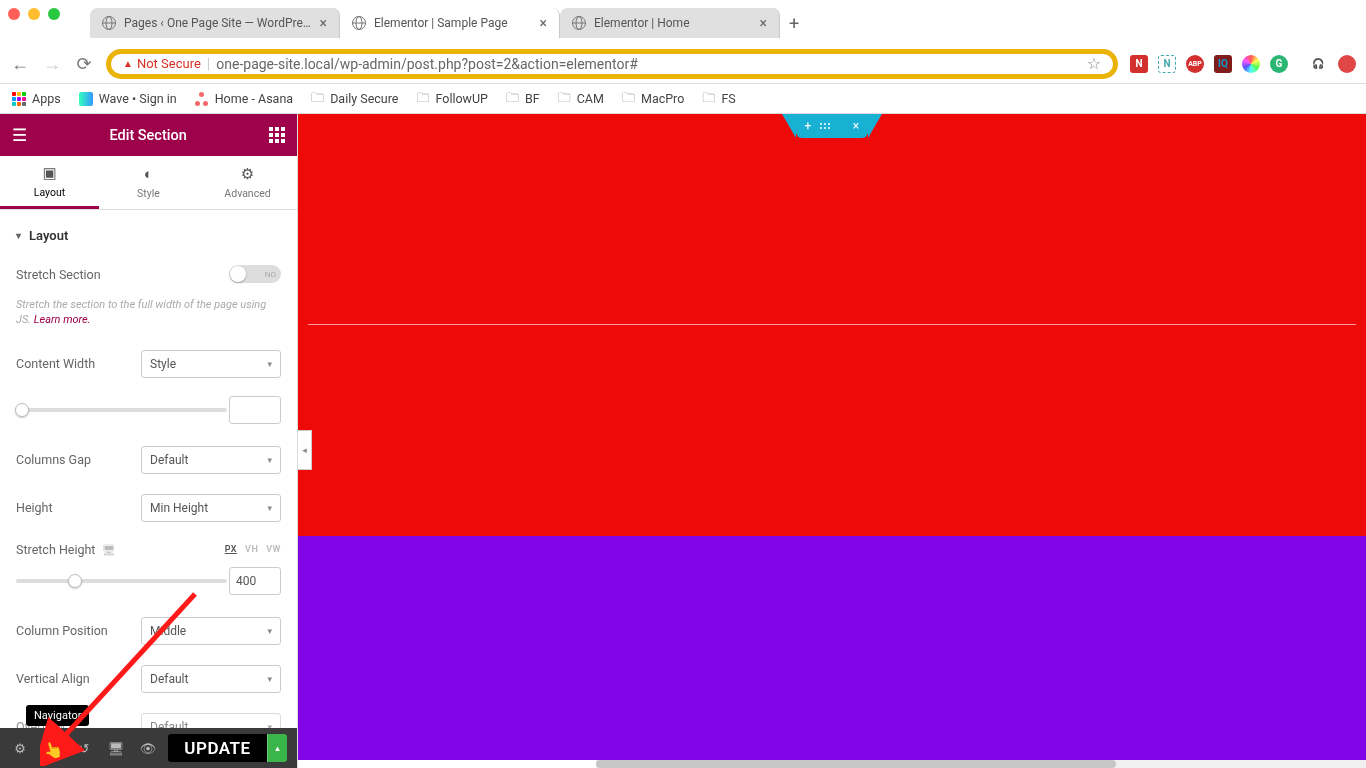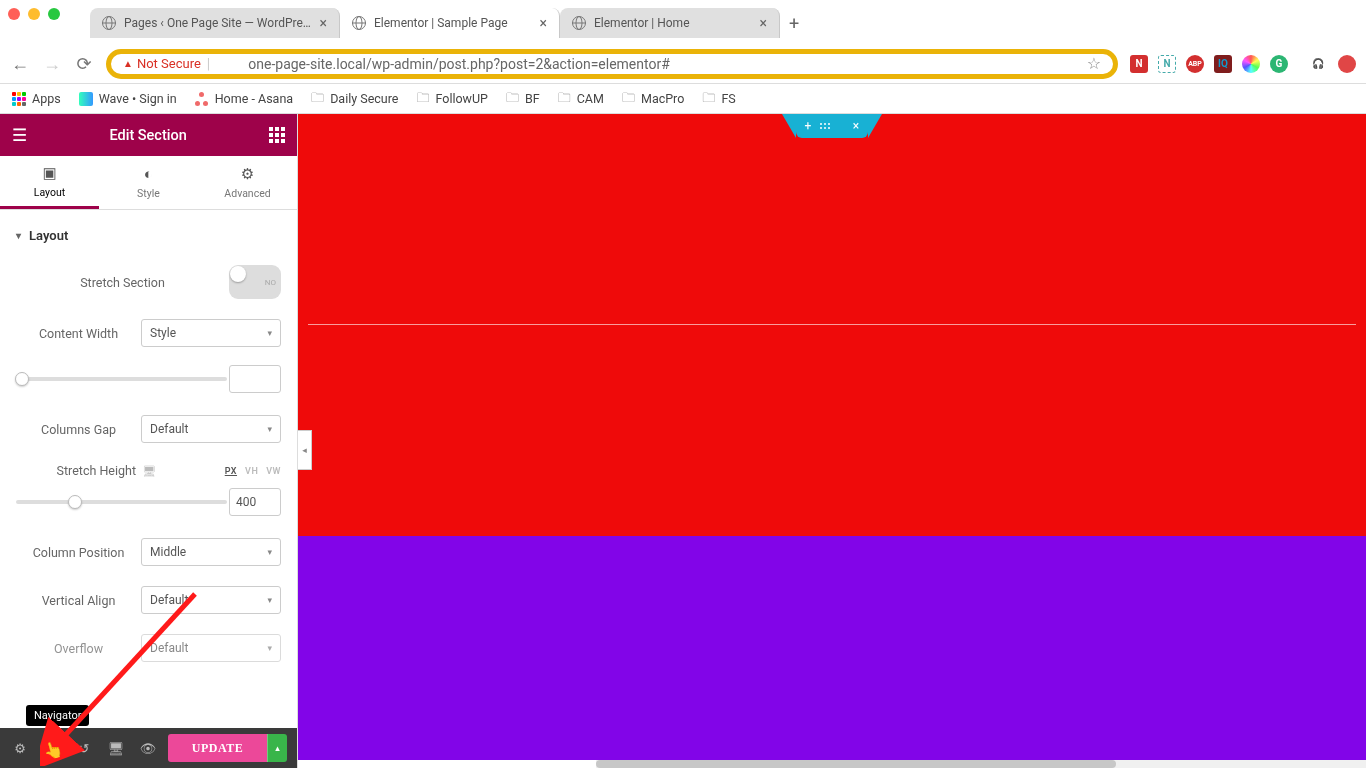--- a/index.html
+++ b/index.html
@@ -24,21 +24,21 @@
 .new-tab { width:28px; height:28px; display:flex; align-items:center; justify-content:center; font-size:18px; color:#666; cursor:pointer; }
 
 
 .toolbar { position:absolute; top:44px; left:0; right:0; height:40px; display:flex; align-items:center; padding:0 10px; gap:12px; border-bottom:1px solid #ddd; background:#fff; }
 .navbtn { font-size:18px; color:#777; cursor:pointer; width:20px; text-align:center; }
 .navbtn.disabled { color:#ccc; }
 .addr { flex:1; display:flex; align-items:center; height:30px; border:5px solid #eab308; border-radius:16px; padding:0 12px; font-size:14px; color:#333; gap:6px; }
 .addr .warn { color:#d93025; display:flex; align-items:center; gap:4px; font-size:13px; }
 .addr .warn::before { content:"▲"; font-size:10px; }
 .addr .divider { color:#ccc; }
-.addr .url { flex:1; color:#666;margin-left:32px; }
+.addr .url { flex:1; color:#666; }
 .addr .star { color:#888; font-size:16px; }
 .ext-icons { display:flex; gap:10px; align-items:center; }
 .ext { width:18px; height:18px; border-radius:3px; font-size:10px; color:#fff; display:flex; align-items:center; justify-content:center; font-weight:bold; }
 
 
 .bookmarks { position:absolute; top:84px; left:0; right:0; height:30px; display:flex; align-items:center; padding:0 12px; gap:18px; font-size:12.5px; color:#444; border-bottom:1px solid #ddd; }
 .bm { display:flex; align-items:center; gap:6px; cursor:pointer; }
 .bm .folder { color:#888; font-size:13px; }
 .apps-grid { width:14px; height:14px; display:grid; grid-template-columns:repeat(3,1fr); grid-template-rows:repeat(3,1fr); gap:1px; }
 .apps-grid span { background:#f00; border-radius:1px; }
@@ -66,42 +66,42 @@
 .panel-tabs { display:flex; height:54px; border-bottom:1px solid #ddd; }
 .ptab { flex:1; display:flex; flex-direction:column; align-items:center; justify-content:center; gap:4px; font-size:10.5px; color:#777; cursor:pointer; }
 .ptab.active { color:#000; border-bottom:3px solid #9e024a; }
 .ptab .ico { font-size:15px; color:#555; }
 
 .panel-body { flex:1; overflow-y:auto; padding:6px 0 0; }
 .section-head { display:flex; align-items:center; gap:8px; padding:12px 16px; font-size:13px; font-weight:600; color:#333; cursor:pointer; }
 .section-head::before { content:"▾"; font-size:10px; color:#666; }
 
 .ctrl { display:flex; align-items:center; padding:10px 16px; font-size:12.5px; color:#666; }
-.ctrl .lbl { flex:1;text-align:center; }
-.toggle { width:52px; height:34px; background:#ddd; border-radius:9px; position:relative; font-size:8px; color:#aaa; display:flex; align-items:center; justify-content:flex-end; padding:0 5px; }
+.ctrl .lbl { flex:1; }
+.toggle { width:52px; height:18px; background:#ddd; border-radius:9px; position:relative; font-size:8px; color:#aaa; display:flex; align-items:center; justify-content:flex-end; padding:0 5px; }
 .toggle::before { content:""; position:absolute; left:1px; top:1px; width:16px; height:16px; background:#fff; border-radius:50%; box-shadow:0 1px 2px rgba(0,0,0,.3); }
 .desc { padding:4px 16px 12px; font-size:11px; font-style:italic; color:#aaa; line-height:1.4; }
 .desc a { color:#9e024a; text-decoration:none; }
 
 .select { width:140px; height:28px; border:1px solid #ccc; border-radius:3px; display:flex; align-items:center; padding:0 8px; font-size:12px; color:#555; position:relative; background:#fff; }
 .select::after { content:"▾"; position:absolute; right:8px; color:#888; font-size:9px; }
 
 .slider-row { padding:8px 16px 12px; display:flex; align-items:center; gap:2px; }
 .slider { flex:1; height:4px; background:#ddd; border-radius:2px; position:relative; }
 .slider .thumb { position:absolute; top:50%; transform:translate(-50%,-50%); width:14px; height:14px; background:#fff; border:1px solid #bbb; border-radius:50%; box-shadow:0 1px 2px rgba(0,0,0,.2); }
 .numbox { width:52px; height:28px; border:1px solid #ccc; border-radius:3px; font-size:12px; color:#555; padding:0 6px; background:#fff; }
 
 .units { display:flex; gap:8px; font-size:9px; color:#bbb; font-weight:600; letter-spacing:0.5px; }
 .units .active { color:#555; text-decoration:underline;margin-left:28px; }
 .device-ico { color:#bbb; font-size:11px; }
 
 
 .panel-foot { height:40px; background:#3a3a3a; display:flex; align-items:center; padding:0 4px; position:relative; }
 .foot-btn { width:32px; height:40px; display:flex; align-items:center; justify-content:center; color:#bbb; font-size:13px; cursor:pointer; }
-.update { flex:1; margin:5px 0 5px 4px; background:#ec4899; color:#fff; font-size:12px; font-weight:600; letter-spacing:0.5px; height:28px; border:none; border-radius:3px 0 0 3px; cursor:pointer;font-family:Liberation Serif, serif; }
+.update { flex:1; margin:5px 0 5px 4px; background:#000000; color:#fff; font-size:17px; font-weight:600; letter-spacing:0.5px; height:28px; border:none; border-radius:3px 0 0 3px; cursor:pointer; }
 .update-more { width:20px; height:28px; background:#39b54a; border-left:1px solid rgba(255,255,255,.3); color:#fff; font-size:9px; display:flex; align-items:center; justify-content:center; border-radius:0 3px 3px 0; margin:5px 6px 5px 0; cursor:pointer; }
 
 .tooltip { position:absolute; bottom:42px; left:26px; background:#000; color:#fff; font-size:11px; padding:4px 8px; border-radius:3px; white-space:nowrap; }
 .tooltip::after { content:""; position:absolute; top:100%; left:24px; border:4px solid transparent; border-top-color:#000; }
 
 
 .canvas { flex:1; position:relative; background:#fff; overflow:hidden; }
 .sec-red { position:absolute; top:0; left:0; right:0; height:422px; background:#ef0a0a; }
 .sec-red::before { content:""; position:absolute; left:10px; right:10px; top:210px; height:1px; background:rgba(255,255,255,.6); }
 .sec-purple { position:absolute; top:422px; left:0; right:0; bottom:8px; background:#8205e8; }
@@ -260,20 +260,21 @@
       <div class="section-head">
           <span>Layout</span>
         </div>
 
       <div class="ctrl">
         <span class="lbl">Stretch Section</span>
         <div class="toggle">
             <span>NO</span>
           </div>
       </div>
+      <div class="desc"><span>Stretch the section to the full width of the page using JS. </span><a>Learn more.</a></div>
 
       <div class="ctrl">
         <span class="lbl">Content Width</span>
         <div class="select">
             <span>Style</span>
           </div>
       </div>
       <div class="slider-row">
         <div class="slider">
             <div class="thumb" style="left:3%"></div>
@@ -281,20 +282,26 @@
         <input class="numbox" value="" style="">
       </div>
 
       <div class="ctrl">
         <span class="lbl">Columns Gap</span>
         <div class="select">
             <span>Default</span>
           </div>
       </div>
 
+      <div class="ctrl">
+        <span class="lbl">Height</span>
+        <div class="select">
+            <span>Min Height</span>
+          </div>
+      </div>
 
       <div class="ctrl" style="padding-bottom:2px">
         <span class="lbl"><span>Stretch Height</span> &nbsp;<span class="device-ico">🖥</span></span>
         <div class="units">
           <span class="active">PX</span>
           <span>VH</span>
           <span>VW</span>
         </div>
       </div>
       <div class="slider-row">

